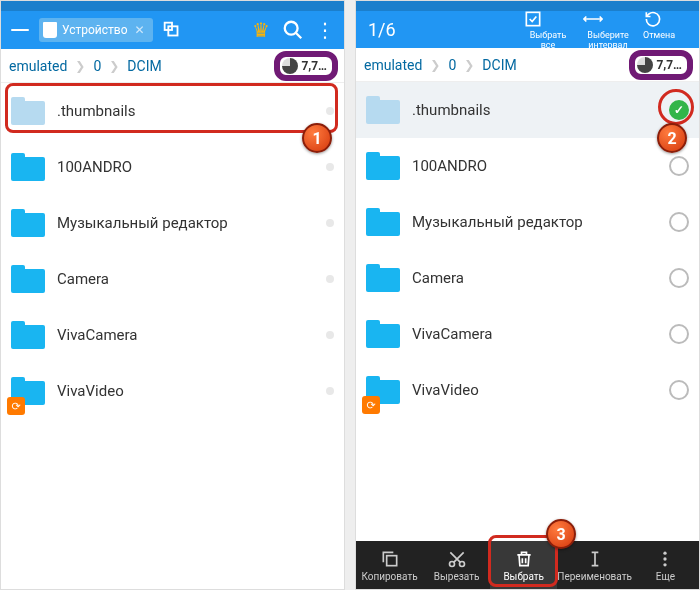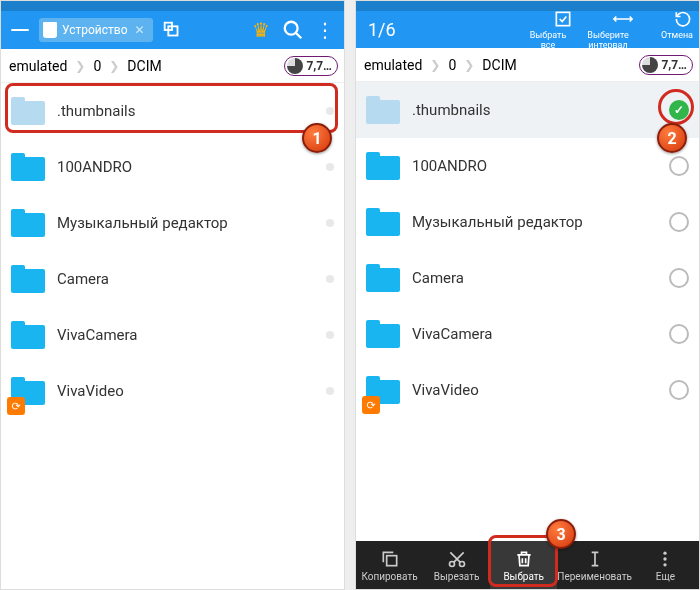--- a/index.html
+++ b/index.html
@@ -13,26 +13,26 @@
   .tab-chip { background: #5db3f0; color: #fff; border-radius: 3px; padding: 2px 8px 2px 4px; font-size: 12px; display: flex; align-items: center; gap: 5px; height: 24px; }
   .tab-chip .sd { width: 14px; height: 16px; background: #fff; border-radius: 1px 1px 3px 3px; position: relative; }
   .tab-close { color: #cfe8fb; font-size: 12px; margin-left:2px;}
   .top-iconbtn { width: 26px; height: 26px; display: flex; align-items: center; justify-content: center; }
   .crown { color: #ffb400; font-size: 20px; }
   .dots { font-size: 20px; line-height: 0; }
   .search-glass svg, .top-iconbtn svg { width: 22px; height: 22px; }
   .sel-topbar { background: #2196F3; height: 37px; display: flex; align-items: center; color: #fff; padding: 0 6px; gap: 6px; }
   .sel-count { font-size: 18px; margin-left:6px;}
   .sel-actions { margin-left: auto; display: flex; gap: 10px; align-items: flex-start;}
-  .sel-act { display:flex; flex-direction:column; align-items:flex-end; font-size:9px; gap:1px; width:50px; text-align:center;}
+  .sel-act { display:flex; flex-direction:column; align-items:flex-start; font-size:9px; gap:1px; width:50px; text-align:center;}
   .sel-act svg { width:20px; height:20px;}
   .breadcrumb { height: 34px; display:flex; align-items:center; padding: 0 6px; font-size:14px; color:#777; background:#fff; border-bottom:1px solid #eee;}
-  .crumb { padding: 0 2px; color:#000000;}
+  .crumb { padding: 0 2px; color:#0369a1;}
   .chev { color:#ccc; padding:0 6px; font-size:12px;}
-  .storage-badge { margin-left:auto; display:flex; align-items:center; gap:3px; border:1px solid #701a75; border-radius:12px; padding:1px 5px 1px 2px; font-size:12px; font-weight:bold; color:#333;}
+  .storage-badge { margin-left:auto; display:flex; align-items:center; gap:3px; border:6px solid #701a75; border-radius:12px; padding:1px 5px 1px 2px; font-size:12px; font-weight:bold; color:#333;}
   .pie { width:16px; height:16px; border-radius:50%; background: conic-gradient(#444 0 270deg, #ddd 270deg 360deg); }
   .file-list { flex:1; overflow:hidden; background:#fff; }
   .row { display:flex; align-items:center; height:56px; padding:0 10px; gap:12px; position:relative;}
   .row.sel { background:#eef2f5;}
   .folder { width:34px; height:28px; position:relative;}
   .folder::before{content:"";position:absolute;top:0;left:0;width:14px;height:6px;background:var(--fc);border-radius:2px 2px 0 0;}
   .folder::after{content:"";position:absolute;top:4px;left:0;width:34px;height:24px;background:var(--fc);border-radius:2px;}
   .folder.light{ --fc:#b6daf0;}
   .folder.solid{ --fc:#19b5f1;}
   .row-label { flex:1; font-size:15px; color:#333;}

